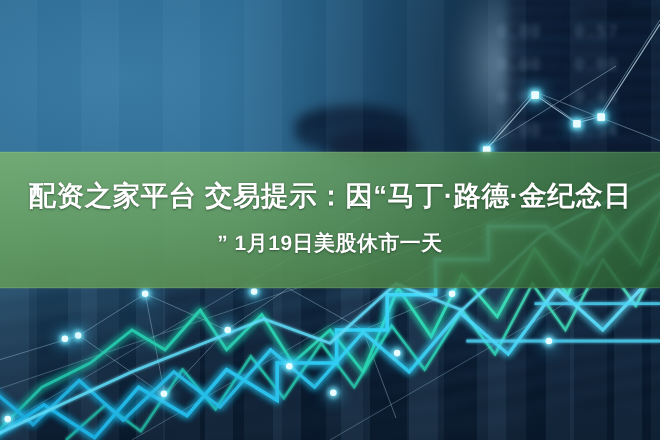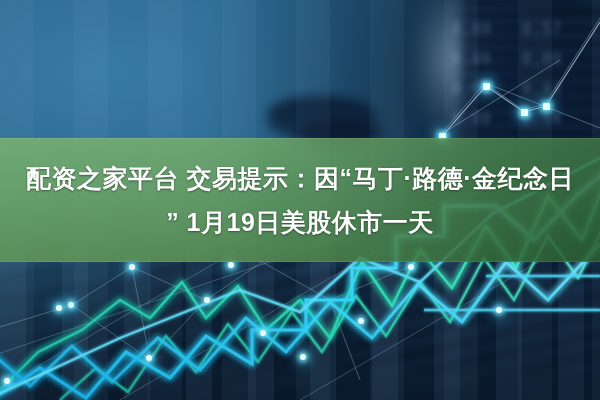--- a/index.html
+++ b/index.html
@@ -148,21 +148,21 @@
     position:relative;z-index:2;
     color:#ffffff;
     font-weight:bold;
     font-size:25px;
     line-height:44px;
     letter-spacing:.5px;
     white-space:nowrap;
     text-shadow:0 1px 2px rgba(20,50,25,.55), 0 0 1px rgba(0,0,0,.35);
   }
   #band-line-1{font-size:25px;}
-  #band-line-2{font-size:25px;}
+  #band-line-2{font-size:19px;}
 
   
   .band-edge{position:absolute;left:0;width:600px;height:1px;background:rgba(255,255,255,.10);}
 </style>
 </head>
 <body>
 
 <div id="banner">
 
   <div class="layer" id="bg-base"></div>

